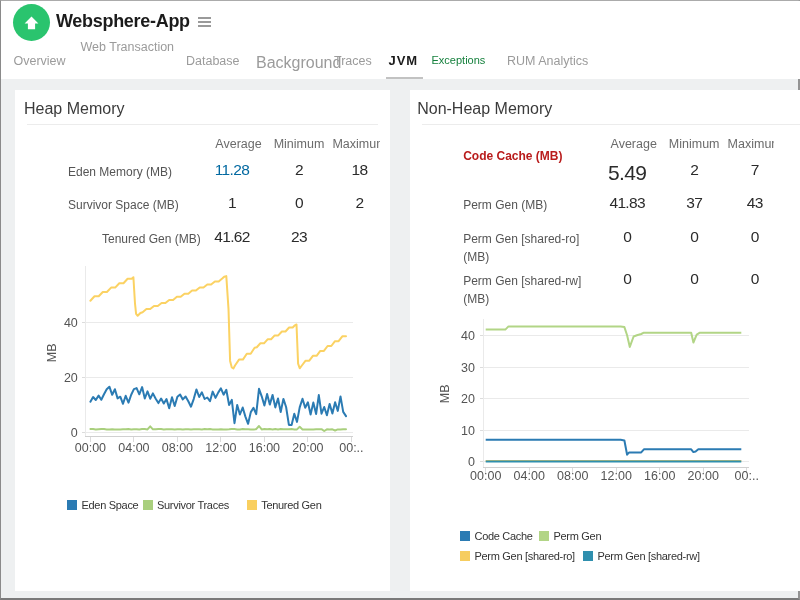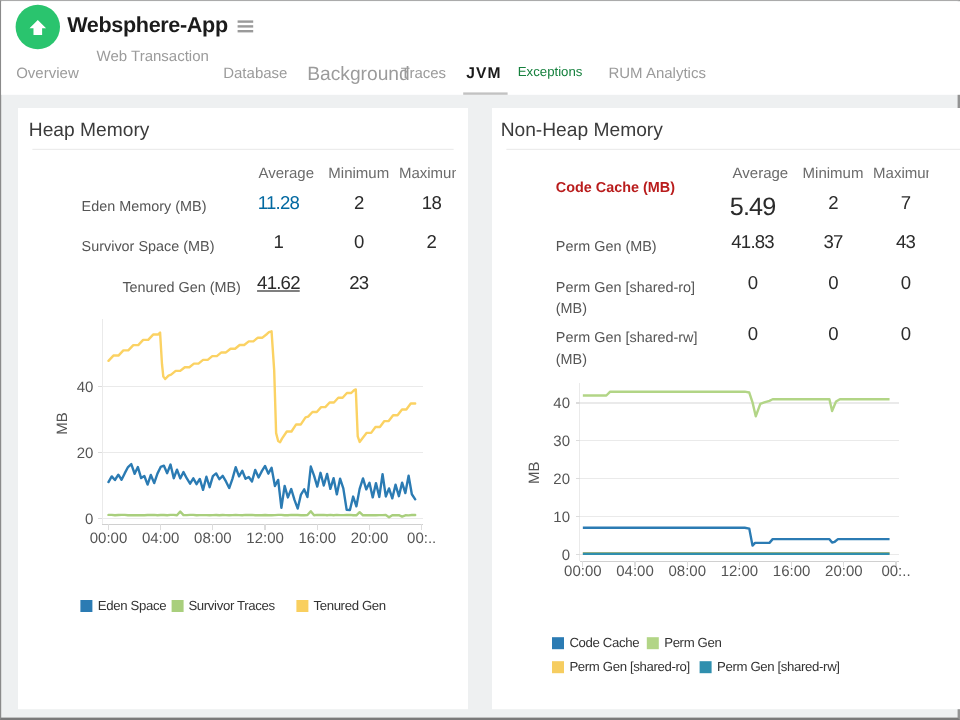--- a/index.html
+++ b/index.html
@@ -47,21 +47,21 @@
         <div style="position:absolute;left:285.0px;top:47.6px;width:120px;text-align:center;font-size:12.5px;color:#6b6b6b;">Maximum</div>
   <div style="position:absolute;left:53.5px;top:74.1px;font-size:12px;color:#555;line-height:17.5px;">Eden Memory (MB)</div>
         <div style="position:absolute;left:157.5px;top:71.4px;width:120px;text-align:center;font-size:15.5px;letter-spacing:-0.65px;color:#0369a1;">11.28</div>
         <div style="position:absolute;left:224.5px;top:71.4px;width:120px;text-align:center;font-size:15.5px;letter-spacing:-0.65px;color:#2b2b2b;">2</div>
         <div style="position:absolute;left:285.0px;top:71.4px;width:120px;text-align:center;font-size:15.5px;letter-spacing:-0.65px;color:#2b2b2b;">18</div>
   <div style="position:absolute;left:53.5px;top:107.6px;font-size:12px;color:#555;line-height:17.5px;">Survivor Space (MB)</div>
         <div style="position:absolute;left:157.5px;top:104.9px;width:120px;text-align:center;font-size:15.5px;letter-spacing:-0.65px;color:#2b2b2b;">1</div>
         <div style="position:absolute;left:224.5px;top:104.9px;width:120px;text-align:center;font-size:15.5px;letter-spacing:-0.65px;color:#2b2b2b;">0</div>
         <div style="position:absolute;left:285.0px;top:104.9px;width:120px;text-align:center;font-size:15.5px;letter-spacing:-0.65px;color:#2b2b2b;">2</div>
   <div style="position:absolute;left:53.5px;top:141.6px;font-size:12px;color:#555;line-height:17.5px;margin-left:34px;">Tenured Gen (MB)</div>
-        <div style="position:absolute;left:157.5px;top:138.9px;width:120px;text-align:center;font-size:15.5px;letter-spacing:-0.65px;color:#2b2b2b;text-decoration:underline;">41.62</div>
+        <div style="position:absolute;left:157.5px;top:138.9px;width:120px;text-align:center;font-size:15.5px;letter-spacing:-0.65px;color:#2b2b2b;">41.62</div>
         <div style="position:absolute;left:224.5px;top:138.9px;width:120px;text-align:center;font-size:15.5px;letter-spacing:-0.65px;color:#2b2b2b;">23</div>
   </div>
   <svg width="376" height="501" viewBox="0 0 376 501" style="position:absolute;left:0;top:0;">
         <g stroke="#eaeaea" stroke-width="1" shape-rendering="crispEdges">
           <line x1="70.3" y1="232" x2="337.5" y2="232"></line>
           <line x1="70.3" y1="287.4" x2="337.5" y2="287.4"></line>
           <line x1="70.3" y1="342" x2="337.5" y2="342"></line>
           <line x1="70.3" y1="176" x2="70.3" y2="346.9"></line>
         </g>
         <g stroke="#d0d0d0" stroke-width="1" shape-rendering="crispEdges">

